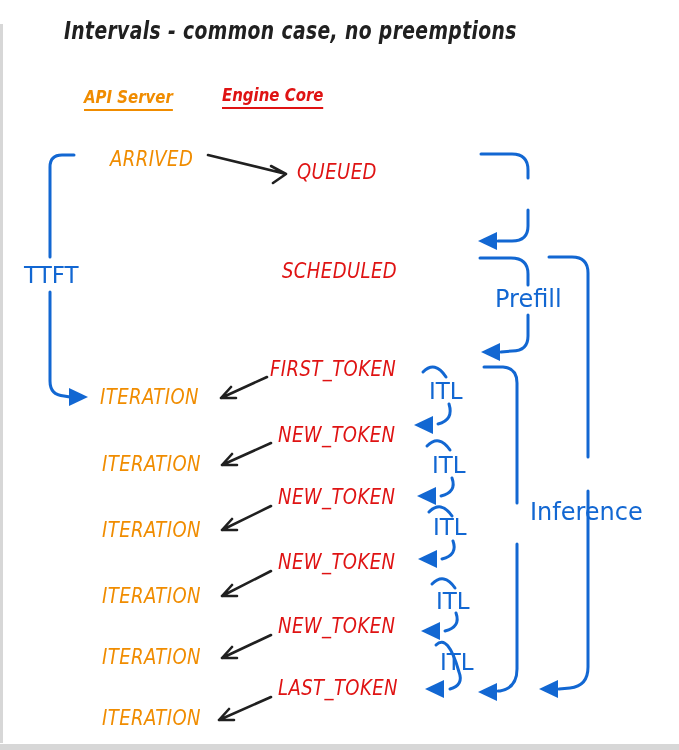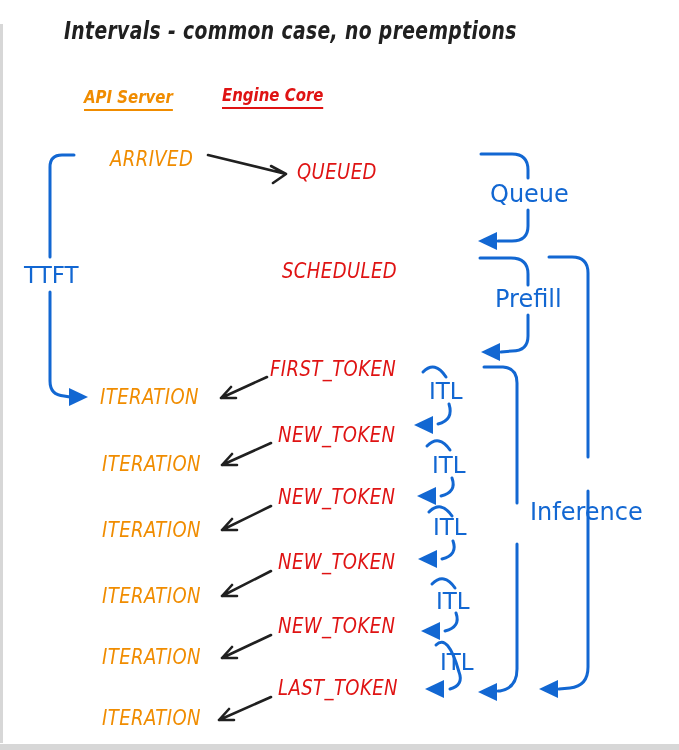--- a/index.html
+++ b/index.html
@@ -88,21 +88,20 @@
   <div class="lbl ev hand red" style="left:278px;top:675px;">LAST_TOKEN</div>
 
   <div class="lbl ev hand orange" style="left:100px;top:384px;">ITERATION</div>
   <div class="lbl ev hand orange" style="left:102px;top:451px;">ITERATION</div>
   <div class="lbl ev hand orange" style="left:102px;top:517px;">ITERATION</div>
   <div class="lbl ev hand orange" style="left:102px;top:583px;">ITERATION</div>
   <div class="lbl ev hand orange" style="left:102px;top:644px;">ITERATION</div>
   <div class="lbl ev hand orange" style="left:102px;top:705px;">ITERATION</div>
 
   <div class="lbl ivl" style="left:24px;top:262px;font-size:23px;text-align:center;">TTFT</div>
-  <div class="lbl ivl" style="left:490px;top:181px;">Queue</div>
   <div class="lbl ivl" style="left:495px;top:286px;">Prefill</div>
   <div class="lbl ivl" style="left:530px;top:459px;margin-top:40px;">Inference</div>
 
   <div class="lbl ivl" style="left:429px;top:378px;font-size:23px;">ITL</div>
   <div class="lbl ivl" style="left:432px;top:452px;font-size:23px;">ITL</div>
   <div class="lbl ivl" style="left:433px;top:514px;font-size:23px;">ITL</div>
   <div class="lbl ivl" style="left:436px;top:588px;font-size:23px;">ITL</div>
   <div class="lbl ivl" style="left:440px;top:649px;font-size:23px;">ITL</div>
 
   <div class="edge-left"></div>

